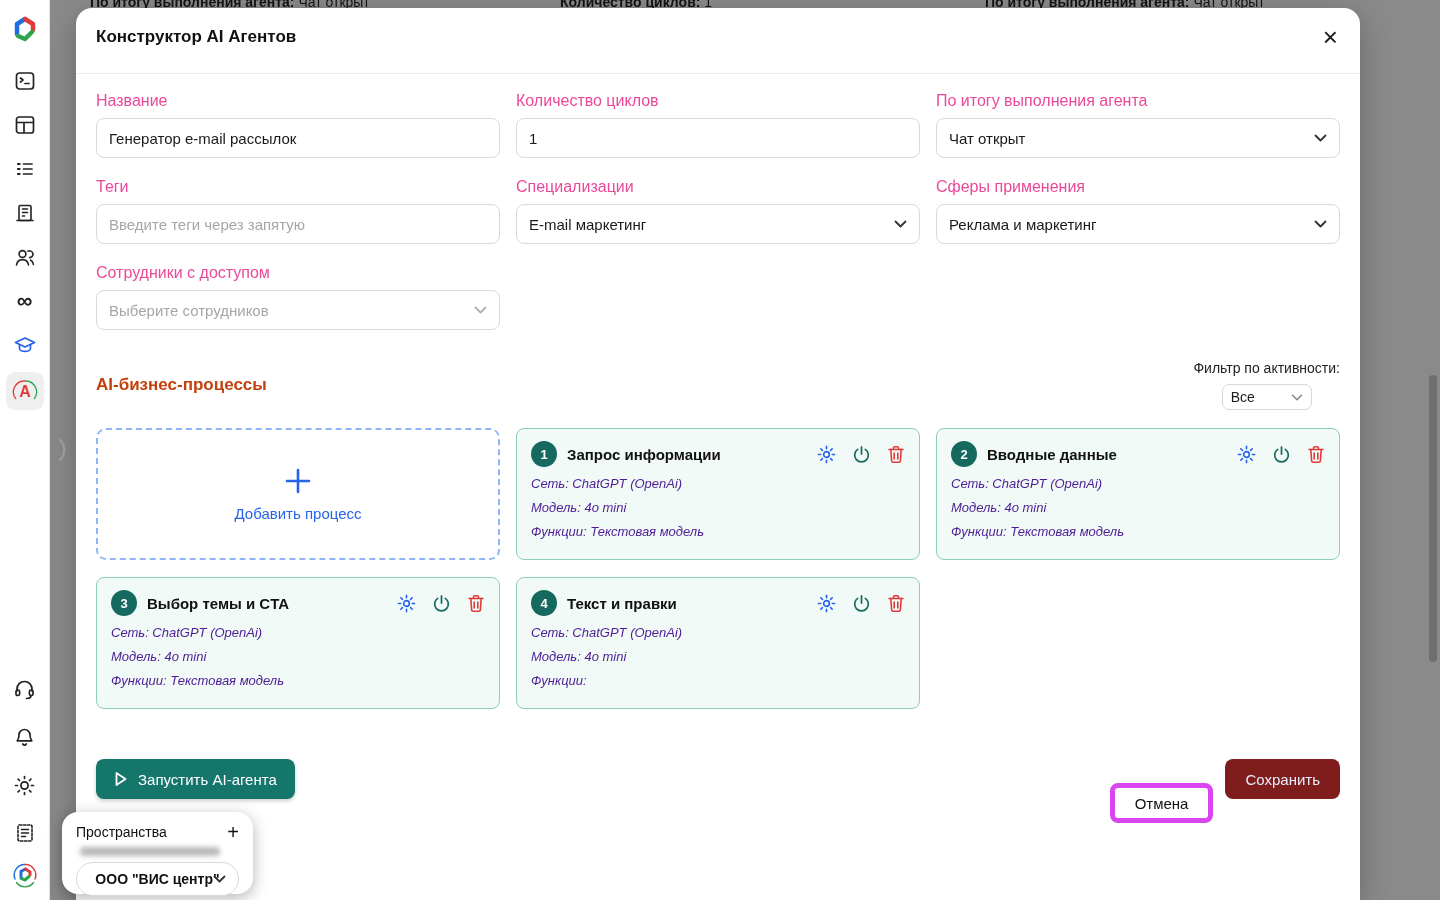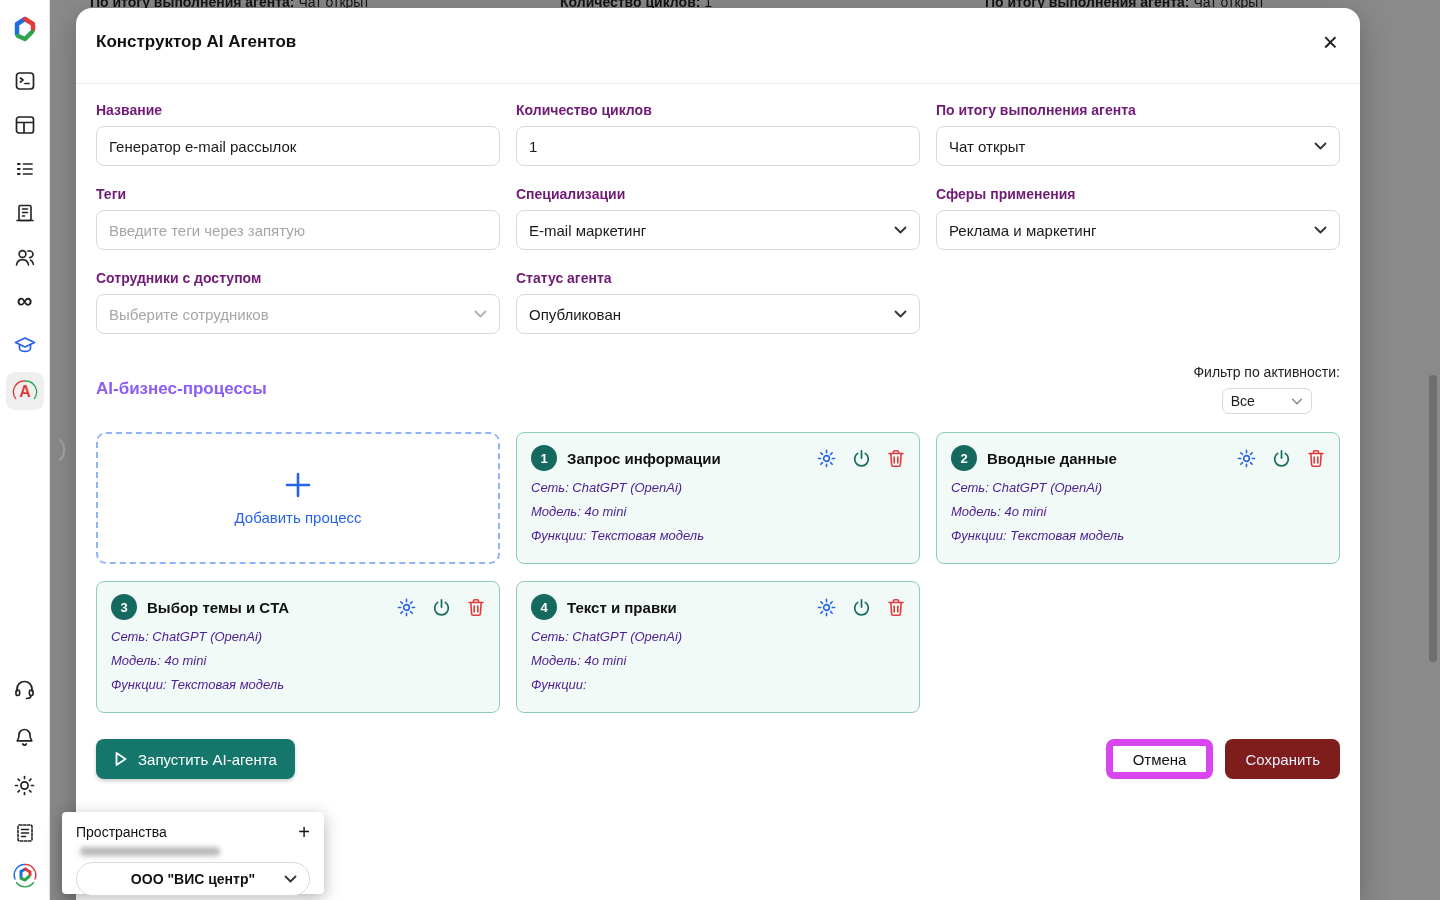--- a/index.html
+++ b/index.html
@@ -18,63 +18,63 @@
   .sb-icon { width:38px; height:38px; display:flex; align-items:center; justify-content:center; margin-top:6px; border-radius:9px; cursor:pointer; color:#222; }
   .sb-icon.active { background:#efefef; }
   .sb-spacer { flex:1; }
   .sb-logo { margin-top:10px; }
   .infinity { font-size:22px; font-weight:700; color:#222; line-height:1; }
 
   .sidebar-handle { position:absolute; left:57px; top:437px; z-index:31; color:#9a9a9a; }
 
   
   .modal { position:absolute; left:76px; top:8px; width:1284px; height:892px; background:#fff; border-radius:16px 16px 0 0; z-index:20; box-shadow:0 8px 30px rgba(0,0,0,.25); }
-  .modal-header { height:76px; display:flex; align-items:center; justify-content:space-between; padding:0 22px 8px 20px; border-bottom:1px solid #ececec; }
+  .modal-header { height:66px; display:flex; align-items:center; justify-content:space-between; padding:0 22px 8px 20px; border-bottom:1px solid #ececec; }
   .modal-title { font-size:17px; font-weight:700; color:#111; }
   .close-btn { font-size:26px; line-height:1; color:#1a1a1a; cursor:pointer; background:none; border:none; font-family:inherit; }
 
   .modal-body { padding:18px 20px 0 20px; }
 
   .form-grid { display:grid; grid-template-columns:repeat(3,1fr); column-gap:16px; row-gap:20px; }
-  .field-label { font-size:14px; font-weight:700; color:#701a75; margin-bottom:8px; }
+  .field-label { font-size:16px; font-weight:400; color:#ec4899; margin-bottom:8px; }
   .control { height:40px; border:1px solid #d9d9d9; border-radius:8px; background:#fff; display:flex; align-items:center; padding:0 12px; font-size:15px; color:#1a1a1a; width:100%; }
   input.control { outline:none; font-family:inherit; }
   input.control::placeholder { color:#a6a6a6; }
   .select { justify-content:space-between; cursor:pointer; }
   .select .sel-text { overflow:hidden; white-space:nowrap; }
   .select .sel-text.placeholder { color:#a6a6a6; }
   .chev { flex:0 0 auto; margin-left:8px; }
 
   .section-row { display:flex; align-items:center; justify-content:space-between; margin-top:30px; margin-bottom:18px; }
-  .section-title { font-size:17px; font-weight:700; color:#8b5cf6; }
+  .section-title { font-size:17px; font-weight:700; color:#c2410c; }
   .filter-group { display:flex; align-items:center; gap:8px;flex-direction:column; }
   .filter-label { font-size:14px; color:#222; }
   .filter-select { height:26px; border:1px solid #d9d9d9; border-radius:7px; display:flex; align-items:center; justify-content:space-between; padding:0 8px; width:90px; font-size:14px; color:#1a1a1a; cursor:pointer; background:#fff; }
 
   .cards-grid { display:grid; grid-template-columns:repeat(3,1fr); column-gap:16px; row-gap:17px; }
   .add-card { height:132px; border:2px dashed #8fb4f9; border-radius:10px; display:flex; flex-direction:column; align-items:center; justify-content:center; gap:10px; cursor:pointer; background:#fff; }
   .add-plus { color:#2563eb; }
   .add-label { font-size:15px; color:#2563eb; }
 
   .proc-card { height:132px; background:#f1faf6; border:1px solid #8ecdb9; border-radius:8px; padding:12px 14px; }
   .proc-head { display:flex; align-items:center; }
   .proc-num { width:26px; height:26px; border-radius:50%; background:#15695f; color:#fff; font-size:13px; font-weight:700; display:flex; align-items:center; justify-content:center; flex:0 0 auto; }
   .proc-title { font-size:15px; font-weight:700; color:#111; margin-left:10px; flex:1; white-space:nowrap; overflow:hidden; }
   .proc-actions { display:flex; align-items:center; gap:16px; margin-left:8px; }
   .icon-btn { background:none; border:none; padding:0; cursor:pointer; display:flex; }
   .proc-line { font-size:13px; color:#4c1d95; margin-top:9px;font-style:italic; }
 
   .footer-row { display:flex; align-items:center; margin-top:26px; }
   .run-btn { display:flex; align-items:center; gap:10px; background:#15766c; color:#fff; border:none; border-radius:8px; height:40px; padding:0 18px; font-size:15px; font-family:inherit; cursor:pointer; box-shadow:0 2px 4px rgba(0,0,0,.2); }
   .footer-spacer { flex:1; }
-  .cancel-btn { height:40px; padding:0 20px; background:#fff; border:7px solid #d946ef; border-radius:8px; font-size:15px; color:#111; font-family:inherit; cursor:pointer; }
+  .cancel-btn { height:40px; padding:0 20px; background:#fff; border:5px solid #d946ef; border-radius:8px; font-size:15px; color:#111; font-family:inherit; cursor:pointer;margin-top:48px; }
   .save-btn { height:40px; padding:0 20px; margin-left:12px; background:#7f1d1d; border:none; border-radius:8px; font-size:15px; color:#e9eefc; font-family:inherit; cursor:pointer; }
 
   
-  .spaces-panel { position:absolute; left:62px; top:812px; width:262px; height:82px; background:#fff; border-radius:4px; z-index:40; box-shadow:0 4px 16px rgba(0,0,0,.3); padding:10px 14px 0 14px; }
+  .spaces-panel { position:absolute; left:62px; top:812px; width:191px; height:82px; background:#fff; border-radius:16px; z-index:40; box-shadow:0 4px 16px rgba(0,0,0,.3); padding:10px 14px 0 14px; }
   .spaces-head { display:flex; align-items:center; justify-content:space-between; }
   .spaces-title { font-size:14px; color:#111; }
   .spaces-add { font-size:20px; color:#111; background:none; border:none; cursor:pointer; line-height:1; font-family:inherit; }
   .blurred-email { margin:5px 0 0 4px; width:140px; height:9px; border-radius:4px; background:#b9b9b9; filter:blur(2.5px); }
   .org-select { margin-top:6px; height:34px; border:1px solid #d9d9d9; border-radius:17px; display:flex; align-items:center; justify-content:center; gap:10px; font-size:14px; font-weight:700; color:#111; cursor:pointer; background:#fff; position:relative; }
   .org-select .chev { position:absolute; right:12px; }
 
   
   .page-scrollbar { position:absolute; right:3px; top:375px; width:8px; height:287px; border-radius:4px; background:#6e6e6e; z-index:25; cursor:grab; }
 
@@ -252,29 +252,20 @@
         <div class="field-label">Сотрудники с доступом</div>
         <div class="control select">
           <span class="sel-text placeholder">Выберите сотрудников</span>
           <svg class="chev" width="13" height="8" viewBox="0 0 13 8" fill="none" stroke="#b0b0b0" stroke-width="1.8" stroke-linecap="round" stroke-linejoin="round">
               <path d="M1.5 1.5 L6.5 6.5 L11.5 1.5"></path>
             </svg>
         </div>
       </div>
 
 
-      <div>
-        <div class="field-label">Статус агента</div>
-        <div class="control select">
-          <span class="sel-text">Опубликован</span>
-          <svg class="chev" width="13" height="8" viewBox="0 0 13 8" fill="none" stroke="#333" stroke-width="1.8" stroke-linecap="round" stroke-linejoin="round">
-              <path d="M1.5 1.5 L6.5 6.5 L11.5 1.5"></path>
-            </svg>
-        </div>
-      </div>
     </div>
 
     <div class="section-row">
       <div class="section-title">AI-бизнес-процессы</div>
       <div class="filter-group">
         <span class="filter-label">Фильтр по активности:</span>
         <div class="filter-select">
           <span>Все</span>
           <svg class="chev" width="12" height="7" viewBox="0 0 13 8" fill="none" stroke="#8a8a8a" stroke-width="1.8" stroke-linecap="round" stroke-linejoin="round">
               <path d="M1.5 1.5 L6.5 6.5 L11.5 1.5"></path>

